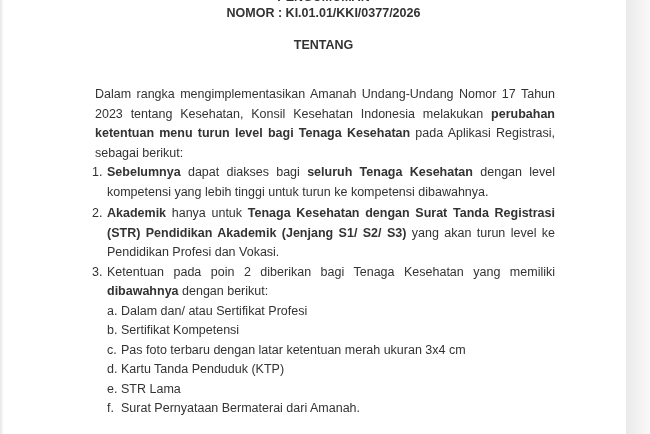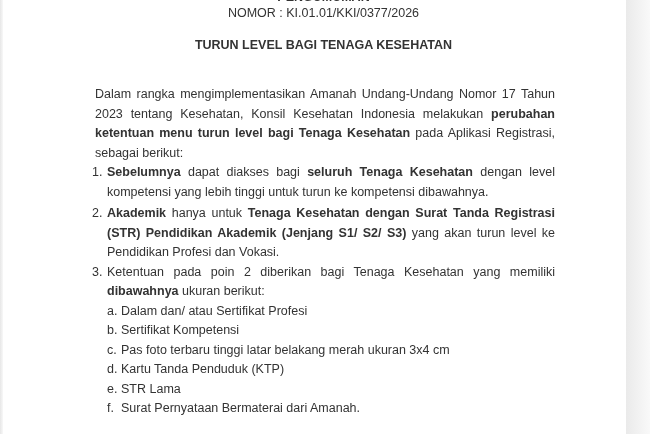--- a/index.html
+++ b/index.html
@@ -35,21 +35,21 @@
     width: 463px;
     filter: blur(0.25px);
   }
   .doc-header {
     margin-top: -11px;
     text-align: center;
     font-size: 12.5px;
     line-height: 16px;
   }
   .bold { font-weight: bold; }
-  .doc-number { font-weight: normal; }
+  .doc-number { font-weight: bold; }
   .about-gap { height: 16px; }
   .bodytext {
     font-size: 12.5px;
     line-height: 19.5px;
   }
   .intro {
     margin: 32px 0 0 0;
     padding-left: 3px;
     text-align: justify;
   }
@@ -88,54 +88,54 @@
 <div class="page">
   <div class="left-strip"></div>
   <div class="right-band"></div>
 
   <div class="content">
 
     <div class="doc-header">
       <div class="bold">PENGUMUMAN</div>
       <div class="doc-number">NOMOR : KI.01.01/KKI/0377/2026</div>
       <div class="about-gap"></div>
-      <div class="bold">TURUN LEVEL BAGI TENAGA KESEHATAN</div>
+      <div class="bold">TENTANG</div>
     </div>
 
     <div class="bodytext">
 
       <p class="intro"><span>Dalam rangka mengimplementasikan Amanah Undang-Undang Nomor 17 Tahun 2023 tentang Kesehatan, Konsil Kesehatan Indonesia melakukan </span><strong>perubahan ketentuan menu turun level bagi Tenaga Kesehatan</strong><span> pada Aplikasi Registrasi, sebagai berikut:</span></p>
 
       <div class="li">
         <span class="marker">1.</span>
         <span class="litext"><strong>Sebelumnya</strong><span> dapat diakses bagi </span><strong>seluruh Tenaga Kesehatan</strong><span> dengan level kompetensi yang lebih tinggi untuk turun ke kompetensi dibawahnya.</span></span>
       </div>
 
       <div class="li m2">
         <span class="marker">2.</span>
         <span class="litext"><strong>Akademik</strong><span> hanya untuk </span><strong>Tenaga Kesehatan dengan Surat Tanda Registrasi (STR) Pendidikan Akademik (Jenjang S1/ S2/ S3)</strong><span> yang akan turun level ke Pendidikan Profesi dan Vokasi.</span></span>
       </div>
 
       <div class="li">
         <span class="marker">3.</span>
-        <span class="litext"><span>Ketentuan pada poin 2 diberikan bagi Tenaga Kesehatan yang memiliki </span><strong>dibawahnya</strong><span> ukuran berikut:</span></span>
+        <span class="litext"><span>Ketentuan pada poin 2 diberikan bagi Tenaga Kesehatan yang memiliki </span><strong>dibawahnya</strong><span> dengan berikut:</span></span>
       </div>
 
       <div class="sublist">
         <div class="subli">
           <span class="submarker">a.</span>
           <span class="subtext">Dalam dan/ atau Sertifikat Profesi</span>
         </div>
         <div class="subli">
           <span class="submarker">b.</span>
           <span class="subtext">Sertifikat Kompetensi</span>
         </div>
         <div class="subli">
           <span class="submarker">c.</span>
-          <span class="subtext">Pas foto terbaru tinggi latar belakang merah ukuran 3x4 cm</span>
+          <span class="subtext">Pas foto terbaru dengan latar ketentuan merah ukuran 3x4 cm</span>
         </div>
         <div class="subli">
           <span class="submarker">d.</span>
           <span class="subtext">Kartu Tanda Penduduk (KTP)</span>
         </div>
         <div class="subli">
           <span class="submarker">e.</span>
           <span class="subtext">STR Lama</span>
         </div>
         <div class="subli">

